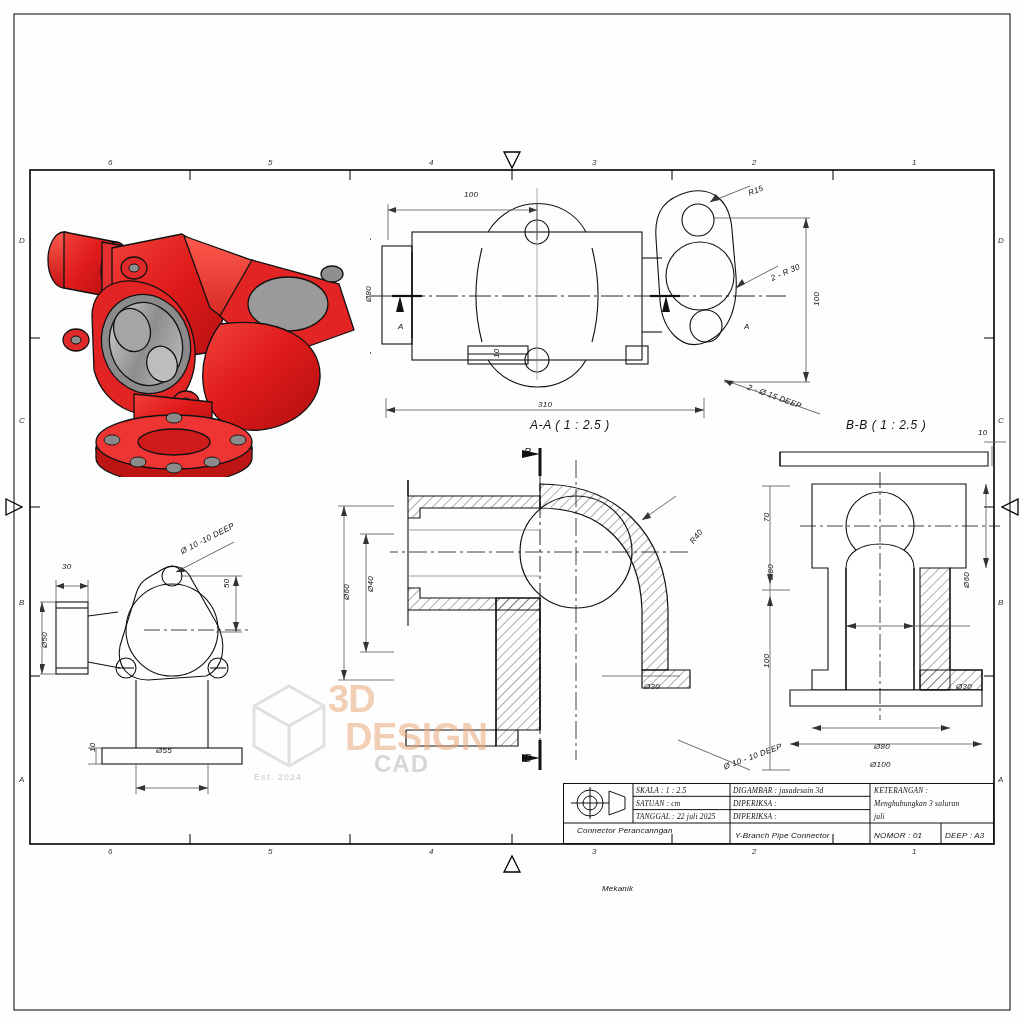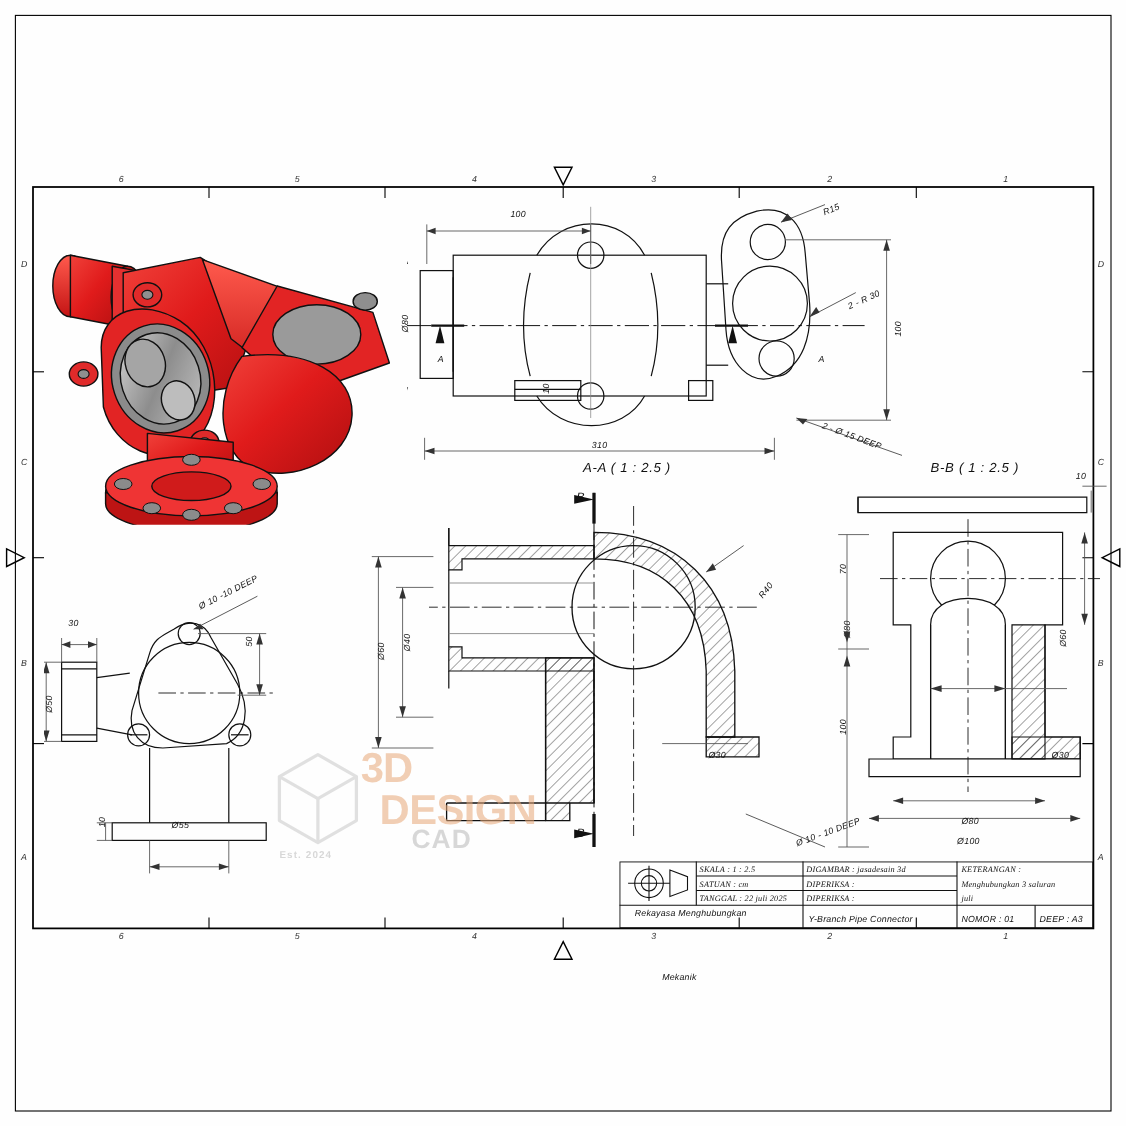--- a/index.html
+++ b/index.html
@@ -542,19 +542,19 @@
 
   <div class="abs txt tbtxt" style="left:636px;top:786px">SKALA : 1 : 2.5</div>
   <div class="abs txt tbtxt" style="left:636px;top:799px">SATUAN : cm</div>
   <div class="abs txt tbtxt" style="left:636px;top:812px">TANGGAL  :  22 juli 2025</div>
   <div class="abs txt tbtxt" style="left:733px;top:786px">DIGAMBAR :  jasadesain 3d</div>
   <div class="abs txt tbtxt" style="left:733px;top:799px">DIPERIKSA :</div>
   <div class="abs txt tbtxt" style="left:733px;top:812px">DIPERIKSA :</div>
   <div class="abs txt tbtxt" style="left:874px;top:786px">KETERANGAN :</div>
   <div class="abs txt tbtxt" style="left:874px;top:799px">Menghubungkan 3 saluran</div>
   <div class="abs txt tbtxt" style="left:874px;top:812px">juli</div>
-  <div class="abs txt tbtxt2" style="left:577px;top:826px">Rekayasa Menghubungkan</div>
+  <div class="abs txt tbtxt2" style="left:577px;top:826px">Connector Perancanngan</div>
   <div class="abs txt tbtxt2" style="left:602px;top:884px">Mekanik</div>
   <div class="abs txt tbtxt2" style="left:735px;top:831px">Y-Branch Pipe Connector</div>
   <div class="abs txt tbtxt2" style="left:874px;top:831px">NOMOR : 01</div>
   <div class="abs txt tbtxt2" style="left:945px;top:831px">DEEP : A3</div>
 
 </div>
 
 </body></html>

